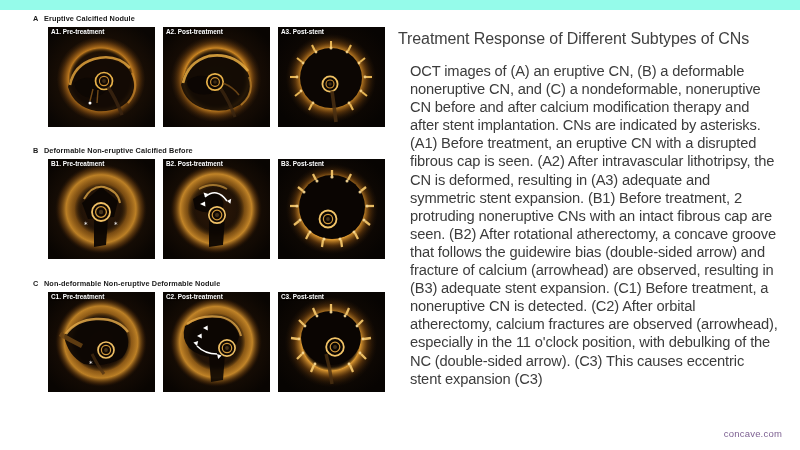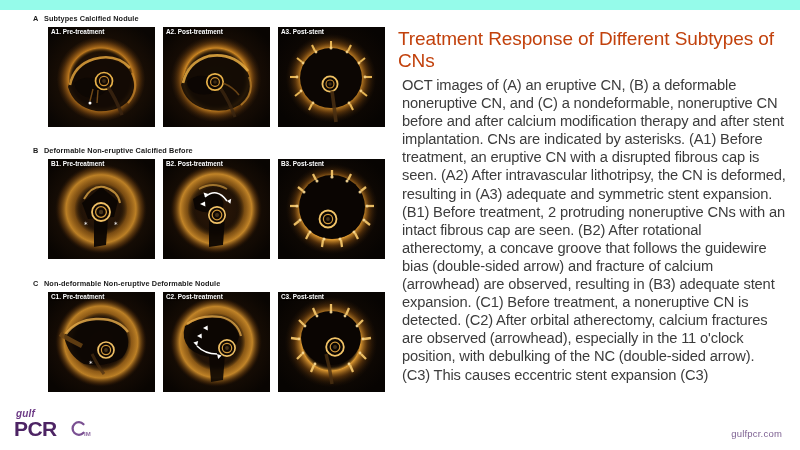--- a/index.html
+++ b/index.html
@@ -97,32 +97,32 @@
   .oct svg { display: block; width: 100%; height: 100%; }
 
   
   .text-col {
     position: absolute;
     left: 398px;
     top: 28px;
     width: 392px;
   }
   .slide-title {
-    font-size: 19px;
+    font-size: 16px;
     line-height: 22px;
-    color: #c2410c;
+    color: #404040;
     font-weight: normal;
     margin: 0 0 1px 0;
     letter-spacing: -0.1px;
   }
   .slide-body {
     font-size: 14.7px;
     line-height: 18.1px;
     color: #3c3c3c;
-    margin: 4px;
+    margin: 12px;
     letter-spacing: -0.15px;
   }
 
   
   .logo {
     position: absolute;
     left: 14px;
     top: 408px;
     width: 110px;
     height: 36px;
@@ -175,21 +175,21 @@
 </head>
 <body>
 
 <div class="slide">
 
   <div class="top-bar"></div>
 
   <div class="figure-col">
 
     <div class="fig-group grp-a">
-      <div class="group-header"><span class="group-letter">A</span><span>Subtypes Calcified Nodule</span></div>
+      <div class="group-header"><span class="group-letter">A</span><span>Eruptive Calcified Nodule</span></div>
       <div class="panel-row">
 
         <div class="panel">
           <div class="panel-label">A1. Pre-treatment</div>
           <div class="oct">
             <svg viewBox="0 0 107 100" preserveAspectRatio="none">
               <defs>
                 <radialGradient id="a1bg" cx="50%" cy="52%" r="62%">
                   <stop offset="0%" stop-color="#2a1606"></stop>
                   <stop offset="55%" stop-color="#1b0f05"></stop>
@@ -566,26 +566,16 @@
       </div>
     </div>
 
   </div>
 
   <div class="text-col">
     <div class="slide-title">Treatment Response of Different Subtypes of CNs</div>
     <div class="slide-body">OCT images of (A) an eruptive CN, (B) a deformable noneruptive CN, and (C) a nondeformable, noneruptive CN before and after calcium modification therapy and after stent implantation. CNs are indicated by asterisks. (A1) Before treatment, an eruptive CN with a disrupted fibrous cap is seen. (A2) After intravascular lithotripsy, the CN is deformed, resulting in (A3) adequate and symmetric stent expansion. (B1) Before treatment, 2 protruding noneruptive CNs with an intact fibrous cap are seen. (B2) After rotational atherectomy, a concave groove that follows the guidewire bias (double-sided arrow) and fracture of calcium (arrowhead) are observed, resulting in (B3) adequate stent expansion. (C1) Before treatment, a noneruptive CN is detected. (C2) After orbital atherectomy, calcium fractures are observed (arrowhead), especially in the 11 o'clock position, with debulking of the NC (double-sided arrow). (C3) This causes eccentric stent expansion (C3)</div>
   </div>
 
-  <div class="logo">
-    <div class="logo-gulf">gulf</div>
-    <div class="logo-pcr">PCR</div>
-    <div class="logo-c">
-      <svg viewBox="0 0 17 17" width="17" height="17">
-        <path d="M14.5,4.2 A6.3,6.3 0 1 0 14.5,12.8" fill="none" stroke="#7a5092" stroke-width="2.3" stroke-linecap="round"></path>
-      </svg>
-    </div>
-    <div class="logo-im">IM</div>
-  </div>
-
-  <div class="site-url">gulfpcr.com</div>
+
+  <div class="site-url">concave.com</div>
 
 </div>
 
 </body></html>

